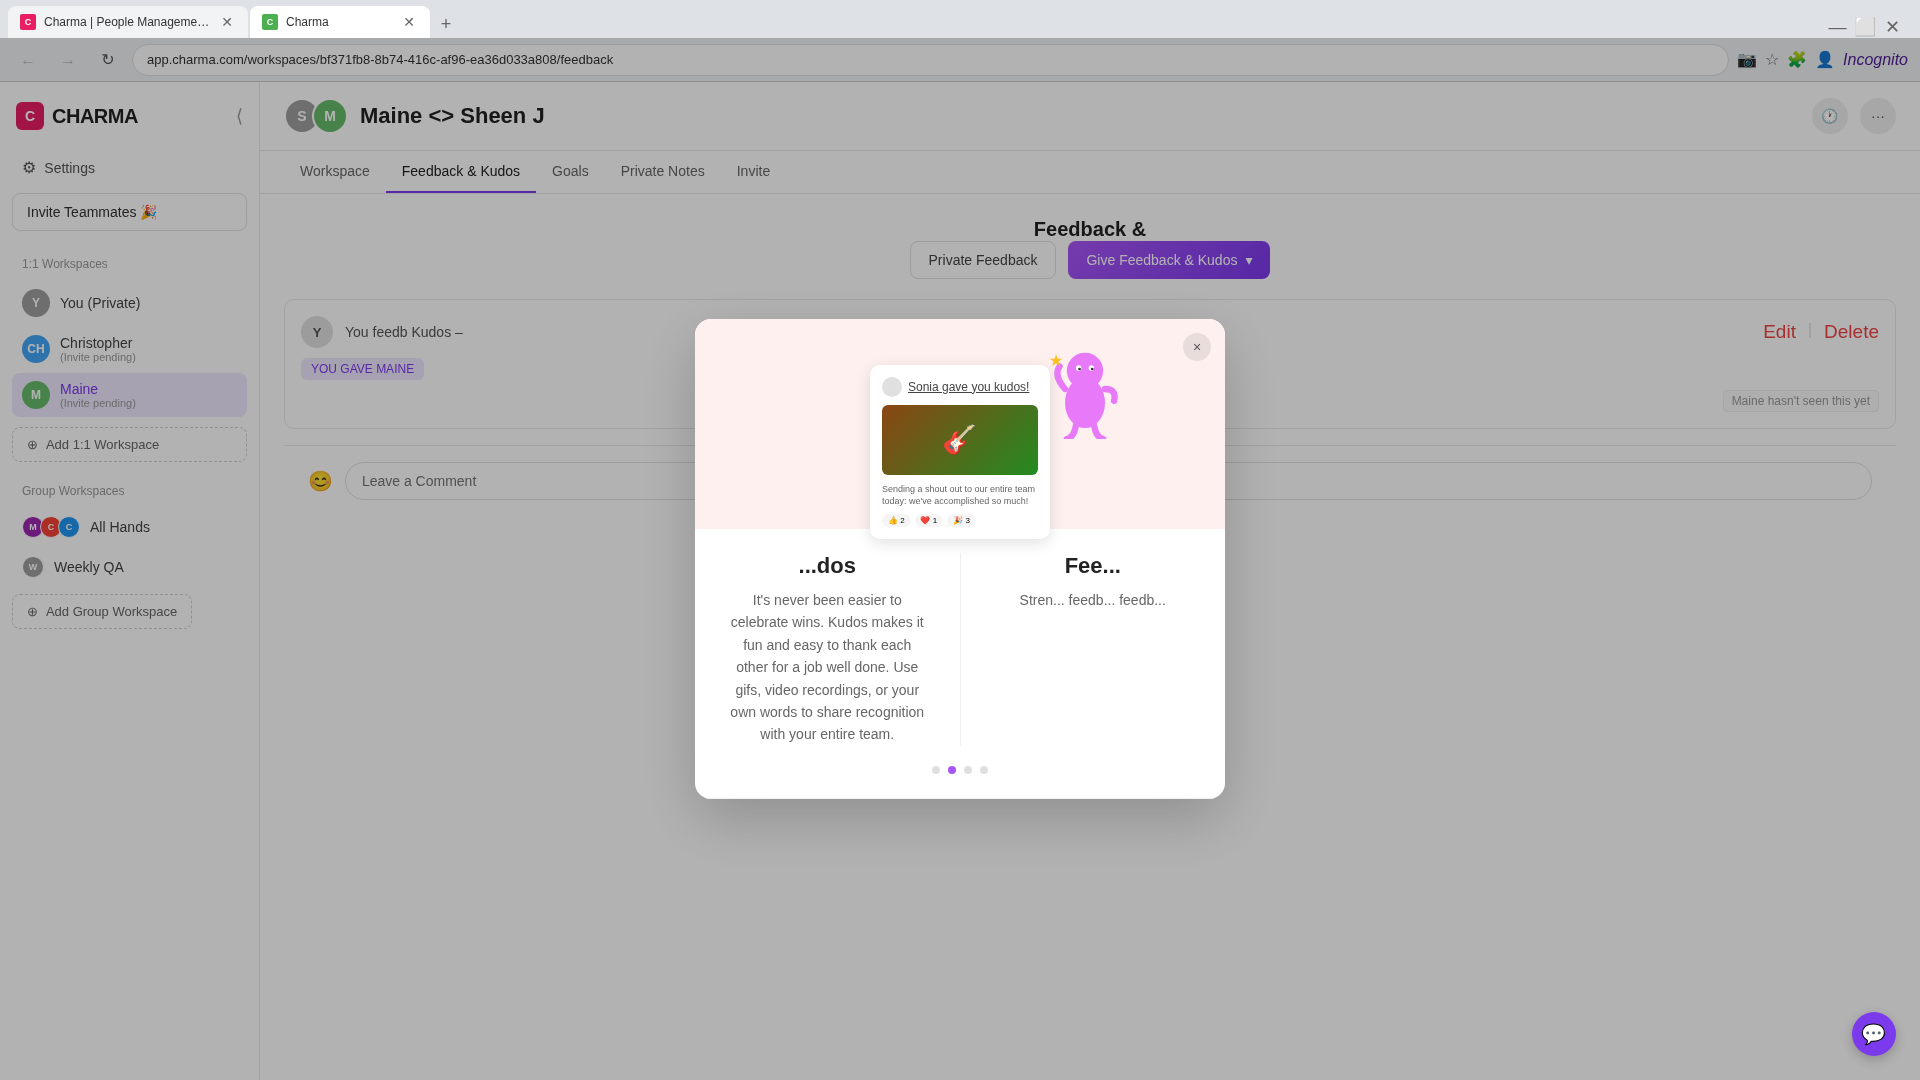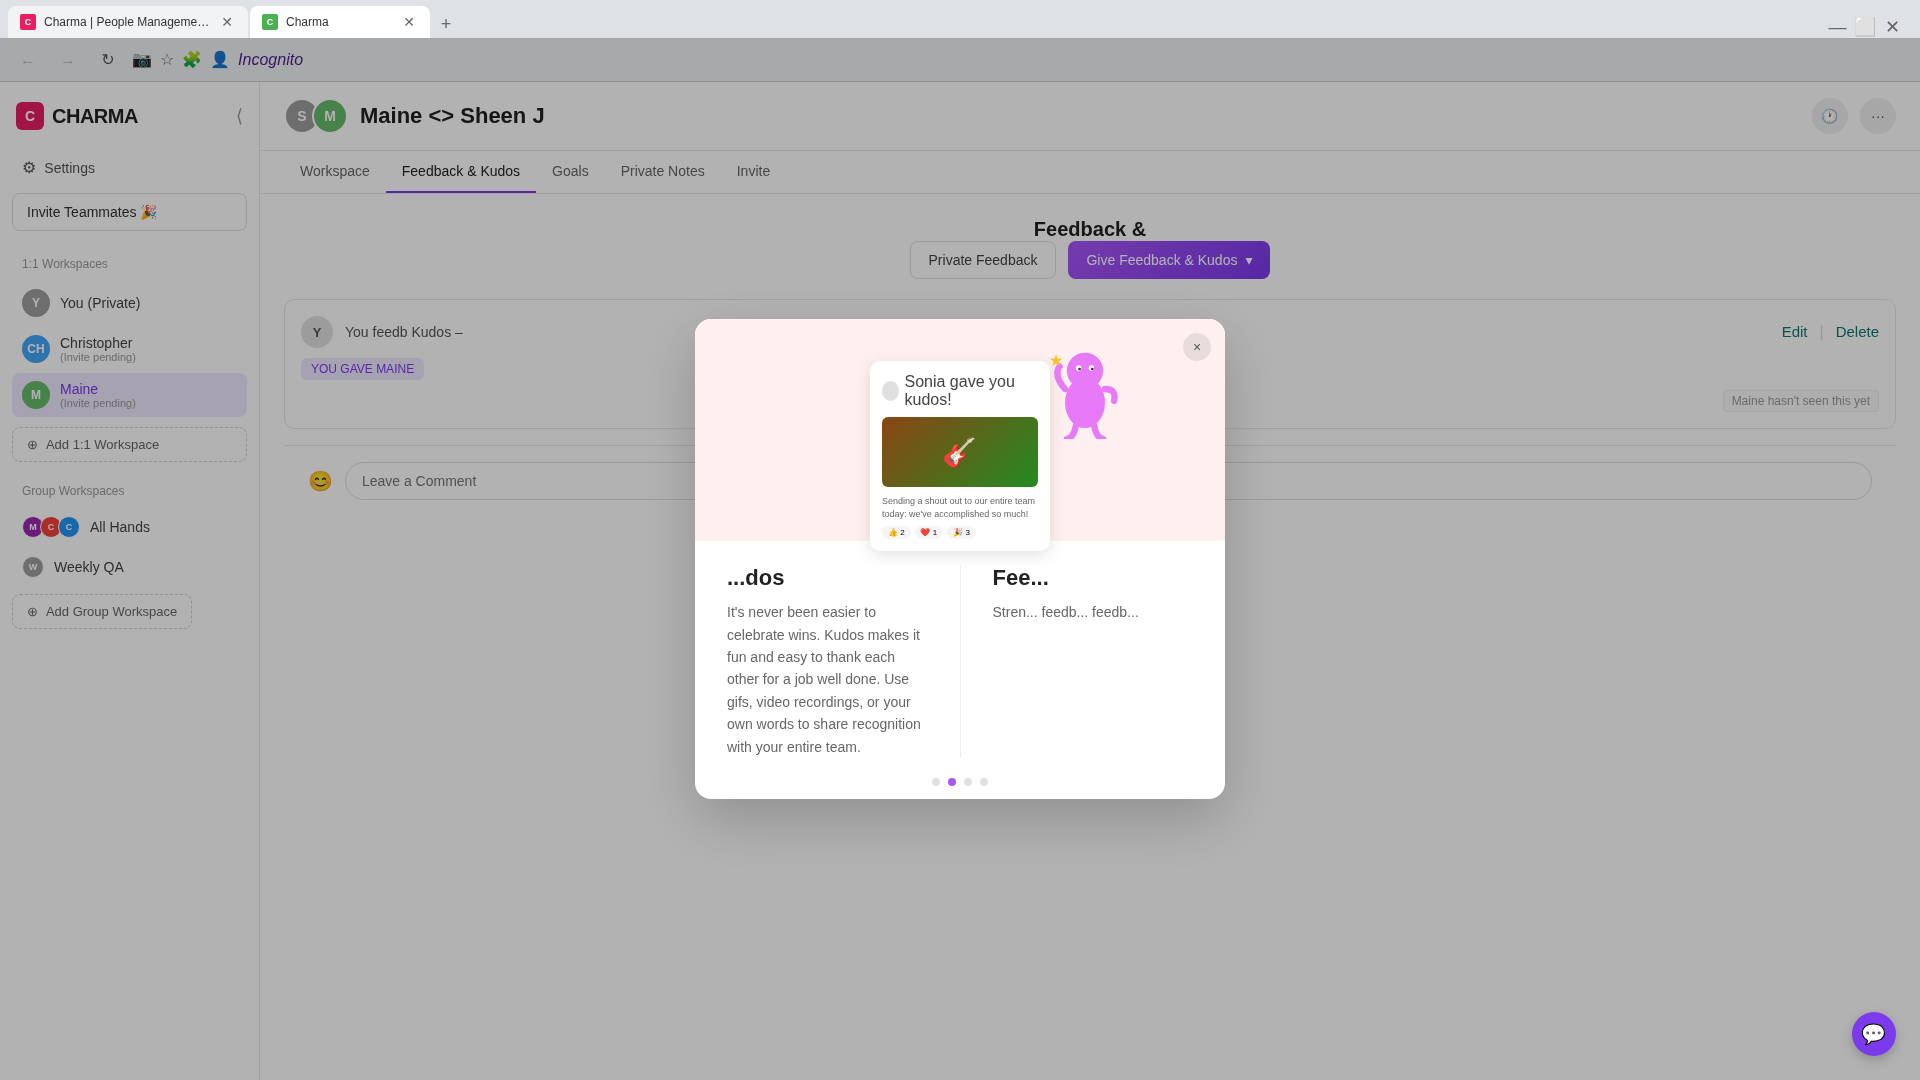--- a/index.html
+++ b/index.html
@@ -75,50 +75,50 @@
 
     .action-btns { display: flex; gap: 12px; }
     .btn-outline { border: 1px solid #e0e0e0; background: #fff; border-radius: 8px; padding: 10px 18px; font-size: 14px; color: #444; cursor: pointer; }
     .btn-primary { background: linear-gradient(135deg, #a855f7, #7c3aed); border: none; border-radius: 8px; padding: 10px 18px; font-size: 14px; color: #fff; cursor: pointer; display: flex; align-items: center; gap: 8px; }
 
     .feedback-card { background: #fff; border: 1px solid #e8e8e8; border-radius: 10px; padding: 16px; margin-bottom: 16px; }
     .feedback-row { display: flex; align-items: center; gap: 12px; margin-bottom: 10px; }
     .feedback-user-avatar { width: 32px; height: 32px; border-radius: 50%; background: #e0e0e0; display: flex; align-items: center; justify-content: center; font-size: 13px; font-weight: 600; color: #555; flex-shrink: 0; }
     .feedback-text { font-size: 14px; color: #555; flex: 1; }
     .feedback-actions { display: flex; gap: 12px; margin-left: auto; }
-    .feedback-action-btn { font-size: 15px; color: #0f766e; cursor: pointer; }
+    .feedback-action-btn { font-size: 19px; color: #ef4444; cursor: pointer; }
     .kudos-badge { background: #f0e8ff; color: #7c3aed; border-radius: 6px; padding: 4px 10px; font-size: 12px; font-weight: 400; display: inline-block; margin-bottom: 10px; }
     .unseen-badge { color: #999; font-size: 12px; background: #f9f9f9; border: 1px solid #eee; border-radius: 4px; padding: 3px 8px; }
 
     .comment-section { padding: 16px 24px; border-top: 1px solid #e8e8e8; display: flex; align-items: center; gap: 12px; }
     .emoji-btn { font-size: 20px; cursor: pointer; }
     .comment-input { flex: 1; border: 1px solid #e0e0e0; border-radius: 20px; padding: 10px 16px; font-size: 14px; color: #444; background: #fff; }
 
     
     .modal-overlay { position: fixed; top: 38px; left: 0; right: 0; bottom: 0; background: rgba(0,0,0,0.3); z-index: 100; display: flex; align-items: center; justify-content: center; }
     .modal { background: #fff; border-radius: 16px; width: 530px; max-height: 480px; overflow: hidden; position: relative; box-shadow: 0 20px 60px rgba(0,0,0,0.2); }
     .modal-illustration { background: #fdf0ef; padding: 32px 32px 0; display: flex; align-items: flex-end; justify-content: center; min-height: 210px; position: relative; }
     .modal-close { position: absolute; top: 14px; right: 14px; width: 28px; height: 28px; border-radius: 50%; background: rgba(0,0,0,0.08); border: none; cursor: pointer; display: flex; align-items: center; justify-content: center; font-size: 14px; color: #555; z-index: 10; }
 
     
     .mascot { position: absolute; right: 100px; top: 20px; }
 
     
     .kudos-preview { background: #fff; border-radius: 10px; padding: 12px; width: 180px; box-shadow: 0 4px 16px rgba(0,0,0,0.12); margin-bottom: 0; position: relative; bottom: -10px; }
     .kudos-preview-header { display: flex; align-items: center; gap: 6px; margin-bottom: 8px; }
     .kp-avatar { width: 20px; height: 20px; border-radius: 50%; background: #e0e0e0; }
-    .kp-name { font-size: 16px; color: #444; }
+    .kp-name { font-size: 12px; color: #444; text-decoration: underline; }
     .kp-image { width: 100%; height: 70px; background: linear-gradient(135deg, #8B4513, #228B22); border-radius: 6px; overflow: hidden; display: flex; align-items: center; justify-content: center; margin-bottom: 8px; font-size: 28px; }
     .kp-text { font-size: 9px; color: #666; line-height: 1.4; }
     .kp-reactions { display: flex; gap: 4px; margin-top: 6px; }
     .kp-reaction { background: #f5f5f5; border-radius: 10px; padding: 2px 6px; font-size: 8px; display: flex; align-items: center; gap: 2px; }
 
     .modal-body { padding: 24px 32px; }
     .modal-content-row { display: flex; gap: 32px; }
-    .modal-section { flex: 1; }
+    .modal-section { flex: 1; text-align: center; }
     .modal-section-title { font-size: 22px; font-weight: 700; color: #222; margin-bottom: 10px; }
     .modal-section-text { font-size: 14px; color: #666; line-height: 1.6; }
 
     .modal-dots { display: flex; justify-content: center; gap: 8px; margin: 20px 0 0; }
     .modal-dot { width: 8px; height: 8px; border-radius: 50%; background: #e0e0e0; }
     .modal-dot.active { background: #a855f7; }
 
     .modal-footer { display: flex; align-items: center; justify-content: flex-end; gap: 16px; padding: 16px 32px; border-top: 1px solid #f0f0f0; }
 
     
@@ -145,20 +145,23 @@
       <span style="font-size:18px; color:#666; cursor:pointer;">—</span>
       <span style="font-size:18px; color:#666; cursor:pointer;">⬜</span>
       <span style="font-size:18px; color:#666; cursor:pointer;">✕</span>
     </div>
   </div>
 
   <div class="address-bar">
     <button class="nav-btn disabled">←</button>
     <button class="nav-btn disabled">→</button>
     <button class="nav-btn">↻</button>
+    <div class="url-bar">
+      <span>app.charma.com/workspaces/bf371fb8-8b74-416c-af96-ea36d033a808/feedback</span>
+    </div>
     <div class="address-bar-icons">
       <span>📷</span>
       <span>☆</span>
       <span>🧩</span>
       <span>👤</span>
       <span class="incognito-label">Incognito</span>
     </div>
   </div>
 
   <div class="app-container">

